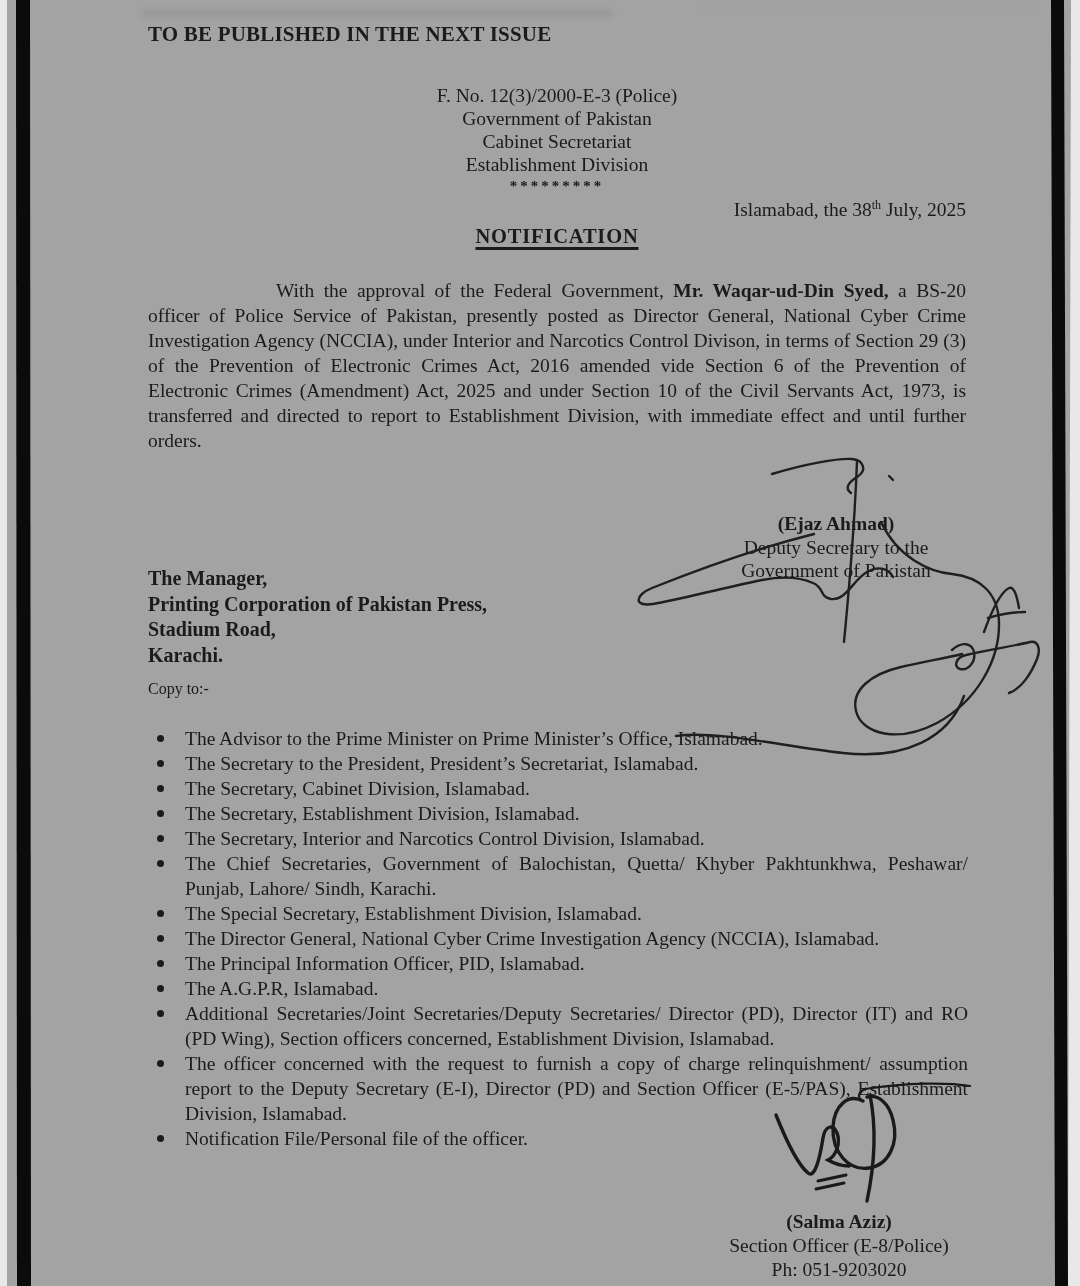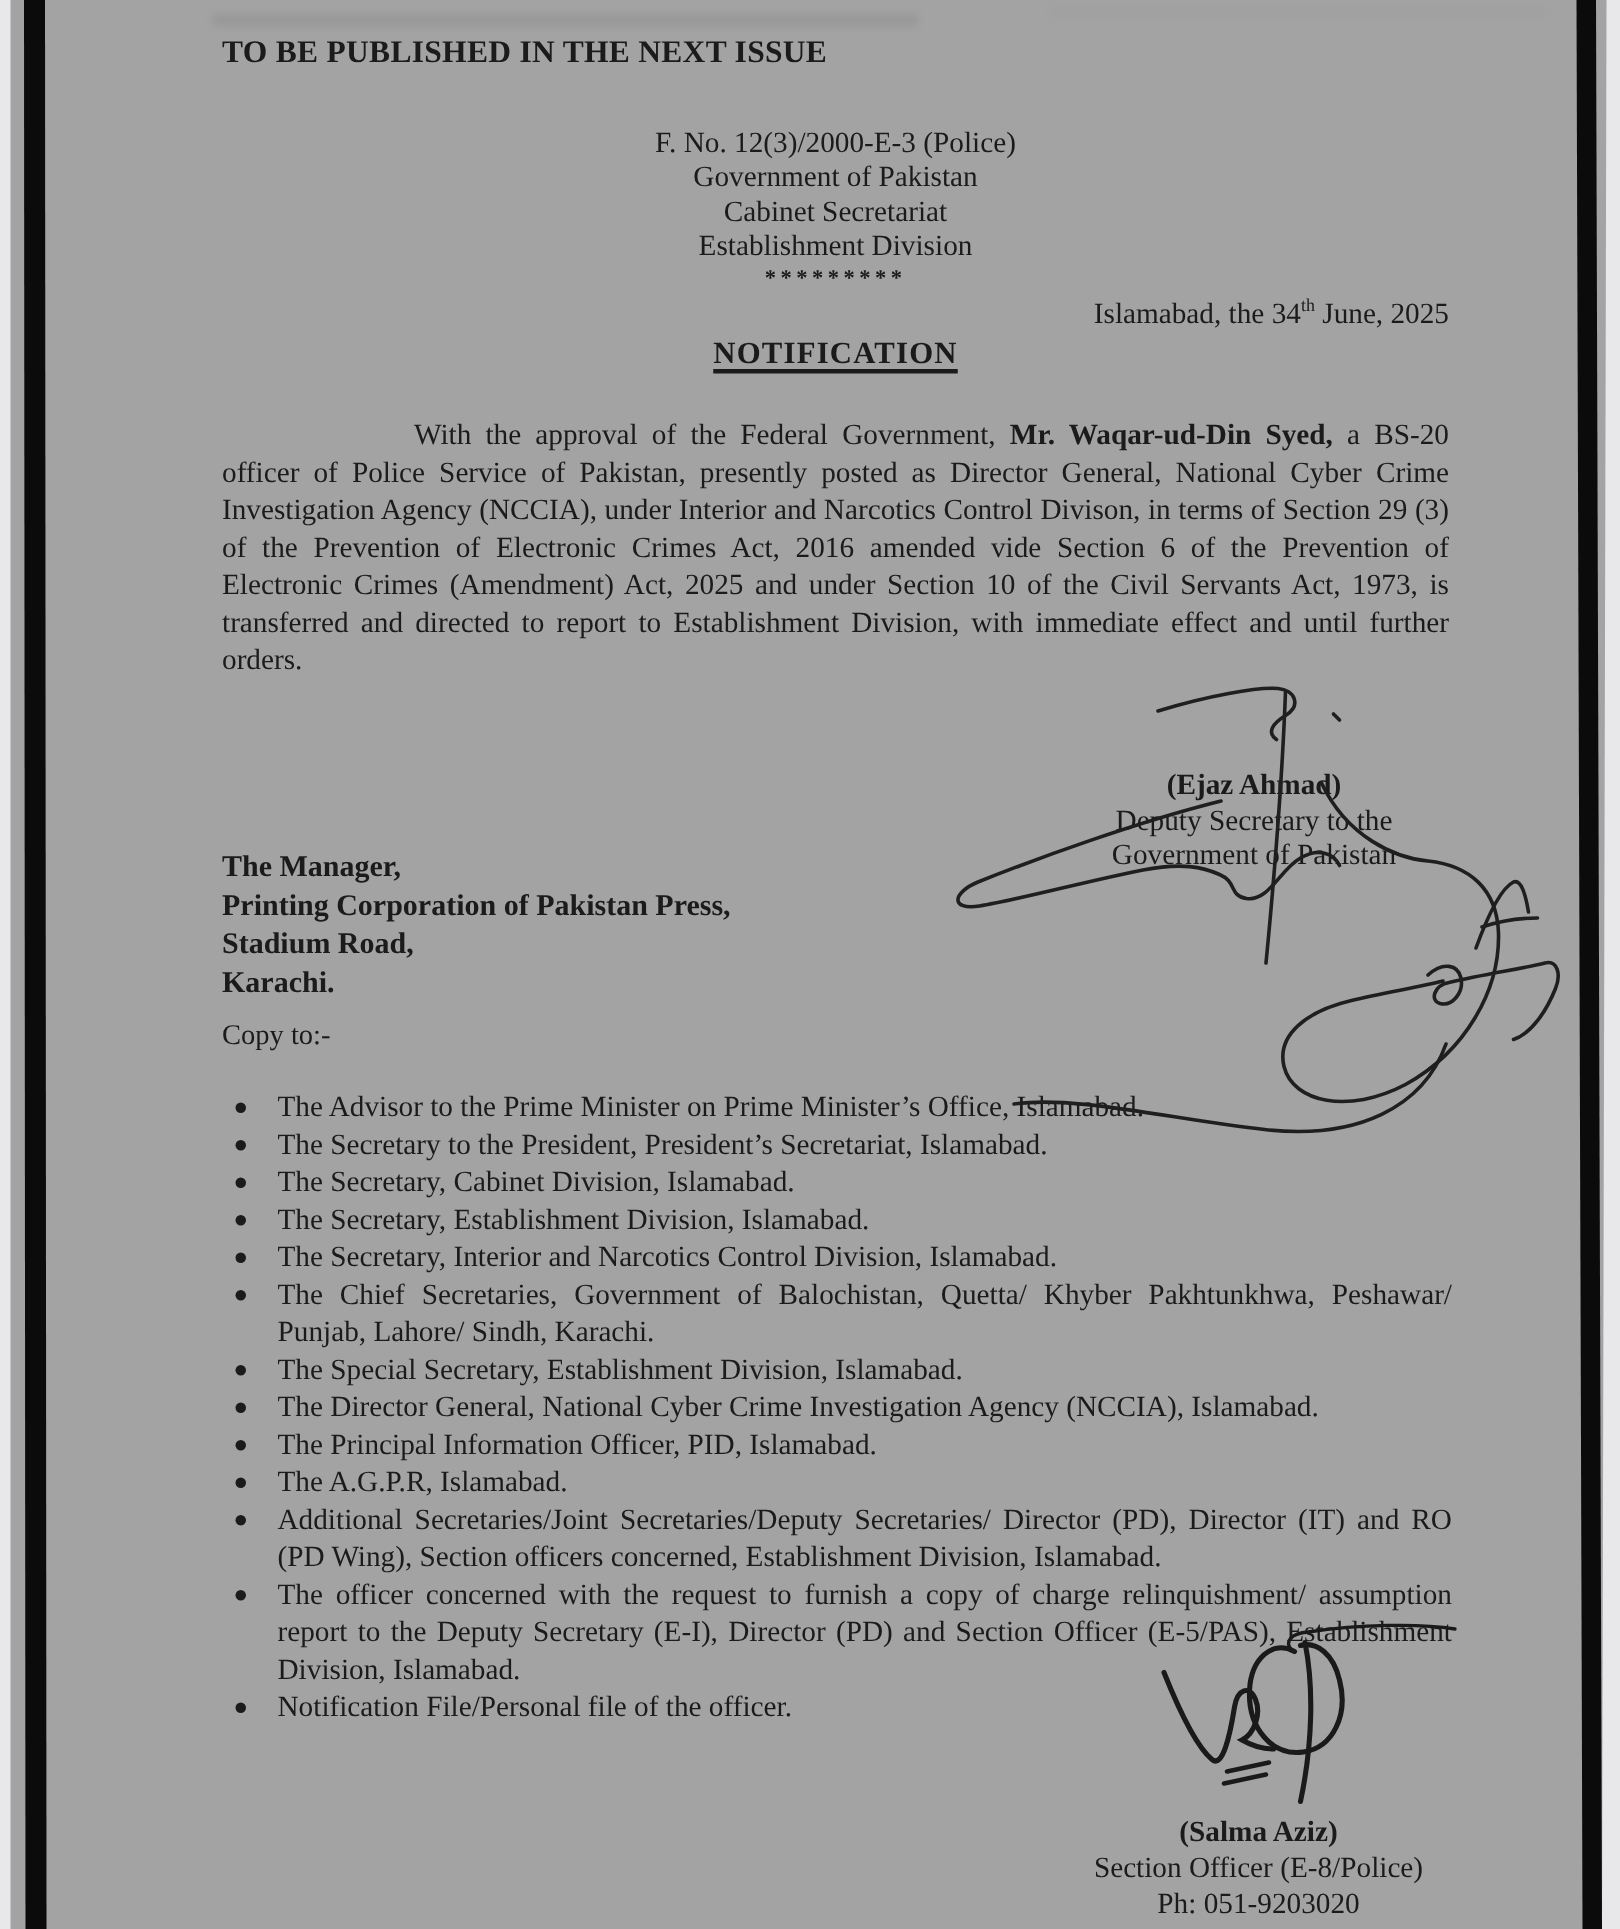--- a/index.html
+++ b/index.html
@@ -54,21 +54,21 @@
   .sig-block{
     text-align:center;font-size:19.5px;line-height:23.5px;margin-top:15px;
   }
   .sig-block .sig-name{font-weight:bold;}
   .sig-primary{left:700px;top:497px;width:272px;}
   .sig-secondary{left:700px;top:1195px;width:278px;line-height:24px;}
   .addressee{
     left:148px;top:566px;width:480px;
     font-size:20px;font-weight:bold;line-height:25.5px;
   }
-  .copy-label{left:148px;top:680px;font-size:19px;}
+  .copy-label{left:148px;top:680px;font-size:16px;}
   .copy-list{
     left:148px;top:726px;width:820px;
     font-size:19.5px;line-height:25px;
     list-style:none;margin:0;padding:0;
   }
   .copy-list li{
     position:relative;padding-left:37px;text-align:justify;
   }
   .copy-list li .bullet{
     position:absolute;left:9px;top:9px;
@@ -88,21 +88,21 @@
     </div>
 
     <div class="abs center-block">
       <div>F. No. 12(3)/2000-E-3 (Police)</div>
       <div>Government of Pakistan</div>
       <div>Cabinet Secretariat</div>
       <div>Establishment Division</div>
       <div class="stars">*********</div>
     </div>
 
-    <div class="abs dateline"><span>Islamabad, the 34</span><sup>th</sup><span> June, 2025</span></div>
+    <div class="abs dateline"><span>Islamabad, the 38</span><sup>th</sup><span> July, 2025</span></div>
 
     <div class="abs notif-title"><span>NOTIFICATION</span></div>
 
     <p class="abs body-para"><span>With the approval of the Federal Government, </span><b>Mr. Waqar-ud-Din Syed,</b><span> a BS-20 officer of Police Service of Pakistan, presently posted as Director General, National Cyber Crime Investigation Agency (NCCIA), under Interior and Narcotics Control Divison, in terms of Section 29 (3) of the Prevention of Electronic Crimes Act, 2016 amended vide Section 6 of the Prevention of Electronic Crimes (Amendment) Act, 2025 and under Section 10 of the Civil Servants Act, 1973, is transferred and directed to report to Establishment Division, with immediate effect and until further orders.</span></p>
 
     <div class="abs sig-block sig-primary">
       <div class="sig-name">(Ejaz Ahmad)</div>
       <div>Deputy Secretary to the</div>
       <div>Government of Pakistan</div>
     </div>

